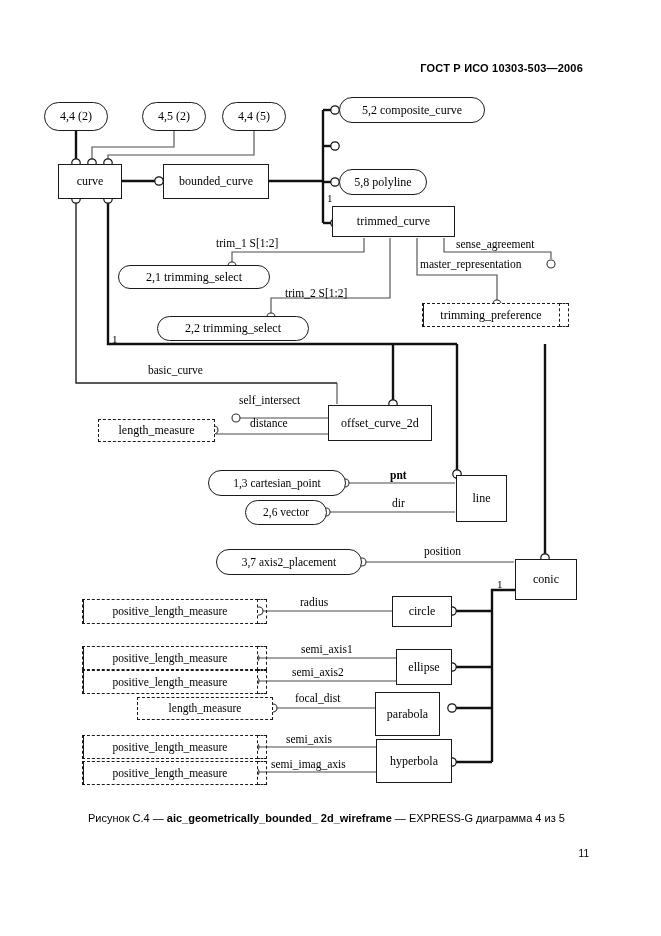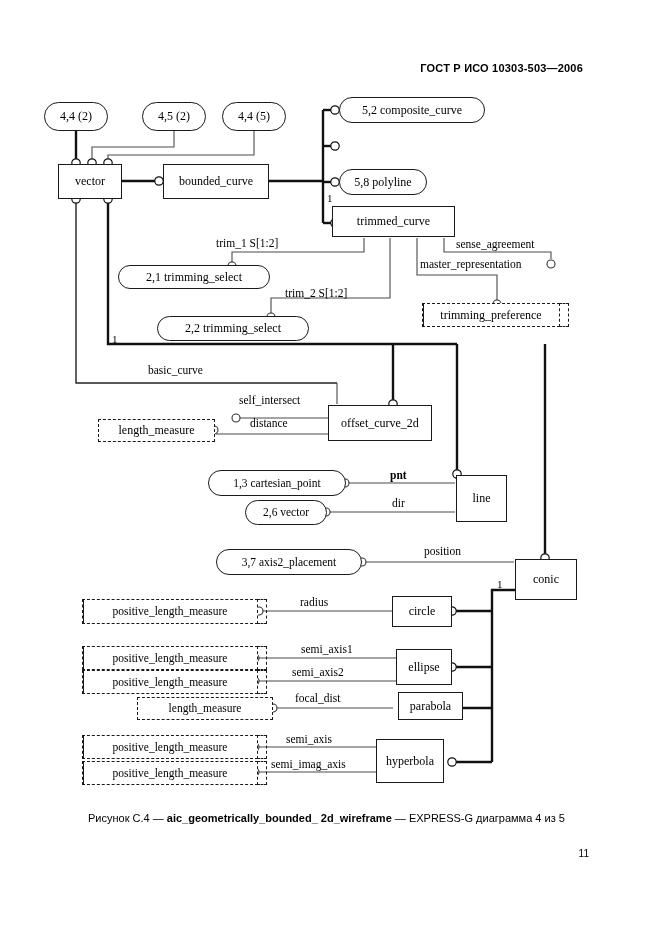--- a/index.html
+++ b/index.html
@@ -165,21 +165,21 @@
     <span>4,4 (2)</span>
   </div>
   <div class="node page-ref" style="left:142px;top:102px;width:64px;height:29px;">
     <span>4,5 (2)</span>
   </div>
   <div class="node page-ref" style="left:222px;top:102px;width:64px;height:29px;">
     <span>4,4 (5)</span>
   </div>
 
   <div class="node ent" style="left:58px;top:164px;width:64px;height:35px;">
-    <span>vector</span>
+    <span>curve</span>
   </div>
 
   <div class="node ent" style="left:163px;top:164px;width:106px;height:35px;">
     <span>bounded_curve</span>
   </div>
 
   <div class="node oval" style="left:339px;top:97px;width:146px;height:26px;">
     <span>5,2 composite_curve</span>
   </div>
   <div class="node oval" style="left:339px;top:169px;width:88px;height:26px;">
@@ -238,31 +238,31 @@
   <div class="node sel" style="left:82px;top:670px;width:176px;height:24px;font-size:11.5px;">
     <span>positive_length_measure</span>
   </div>
   <div class="node ent" style="left:396px;top:649px;width:56px;height:36px;">
     <span>ellipse</span>
   </div>
 
   <div class="node defined" style="left:137px;top:697px;width:136px;height:23px;font-size:11.5px;">
     <span>length_measure</span>
   </div>
-  <div class="node ent" style="left:398px;top:692px;width:65px;height:28px;">
+  <div class="node ent" style="left:375px;top:692px;width:65px;height:44px;">
     <span>parabola</span>
   </div>
 
   <div class="node sel" style="left:82px;top:735px;width:176px;height:24px;font-size:11.5px;">
     <span>positive_length_measure</span>
   </div>
   <div class="node sel" style="left:82px;top:761px;width:176px;height:24px;font-size:11.5px;">
     <span>positive_length_measure</span>
   </div>
-  <div class="node ent" style="left:376px;top:739px;width:68px;height:44px;">
+  <div class="node ent" style="left:376px;top:739px;width:76px;height:44px;">
     <span>hyperbola</span>
   </div>
 
   <div class="lbl" style="left:216px;top:237px;">trim_1 S[1:2]</div>
   <div class="lbl" style="left:285px;top:287px;">trim_2 S[1:2]</div>
   <div class="lbl" style="left:456px;top:238px;">sense_agreement</div>
   <div class="lbl" style="left:420px;top:258px;">master_representation</div>
   <div class="lbl" style="left:148px;top:364px;">basic_curve</div>
   <div class="lbl" style="left:239px;top:394px;">self_intersect</div>
   <div class="lbl" style="left:250px;top:417px;">distance</div>

